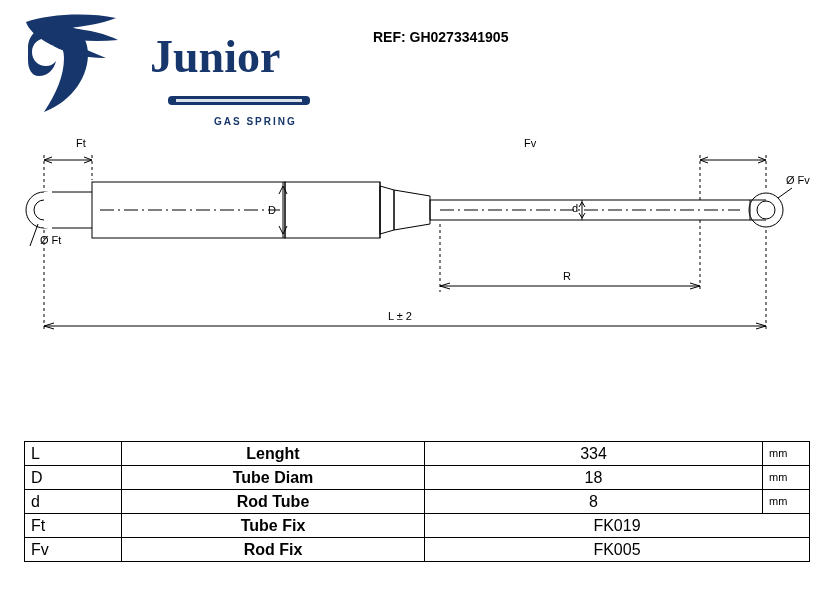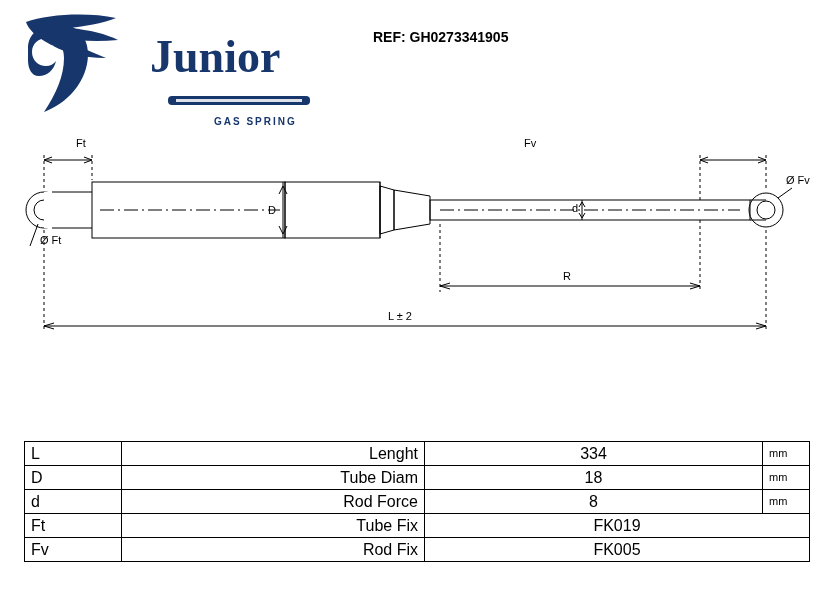--- a/index.html
+++ b/index.html
@@ -91,21 +91,21 @@
   }
   table.spec td {
     border: 1px solid #000000;
     height: 23px;
     padding: 0 6px;
     line-height: 23px;
     white-space: nowrap;
     overflow: hidden;
   }
   td.c-sym { width: 84px; text-align: left; }
-  td.c-desc { width: 290px; text-align: right; }
+  td.c-desc { width: 290px; text-align: center; font-weight: bold; }
   td.c-val { text-align: center; }
   td.c-unit { width: 34px; text-align: left; font-size: 11px; }
 </style>
 </head>
 <body>
 
 <div class="logo-wrap">
   <svg width="120" height="110" viewBox="0 0 120 110">
     <path d="M8 14 C30 6, 70 4, 98 10 C84 16, 66 18, 52 20 C72 22, 88 26, 100 32 C80 34, 60 33, 44 30 C58 38, 74 44, 88 50 C64 50, 44 44, 28 34 C18 28, 10 21, 8 14 Z" fill="#17366b"></path>
     <path d="M10 40 C10 26, 22 16, 40 16 C58 16, 70 28, 70 46 C70 74, 48 96, 26 104 C38 86, 46 68, 46 50 C46 38, 40 30, 30 30 C20 30, 14 36, 14 44 C14 52, 20 58, 28 58 C32 58, 36 56, 38 53 C36 62, 29 68, 21 68 C13 68, 10 60, 10 52 Z" fill="#17366b"></path>
@@ -204,21 +204,21 @@
         <td class="c-unit">mm</td>
       </tr>
       <tr>
         <td class="c-sym">D</td>
         <td class="c-desc">Tube Diam</td>
         <td class="c-val">18</td>
         <td class="c-unit">mm</td>
       </tr>
       <tr>
         <td class="c-sym">d</td>
-        <td class="c-desc">Rod Force</td>
+        <td class="c-desc">Rod Tube</td>
         <td class="c-val">8</td>
         <td class="c-unit">mm</td>
       </tr>
       <tr>
         <td class="c-sym">Ft</td>
         <td class="c-desc">Tube Fix</td>
         <td class="c-val" colspan="2">FK019</td>
       </tr>
       <tr>
         <td class="c-sym">Fv</td>

